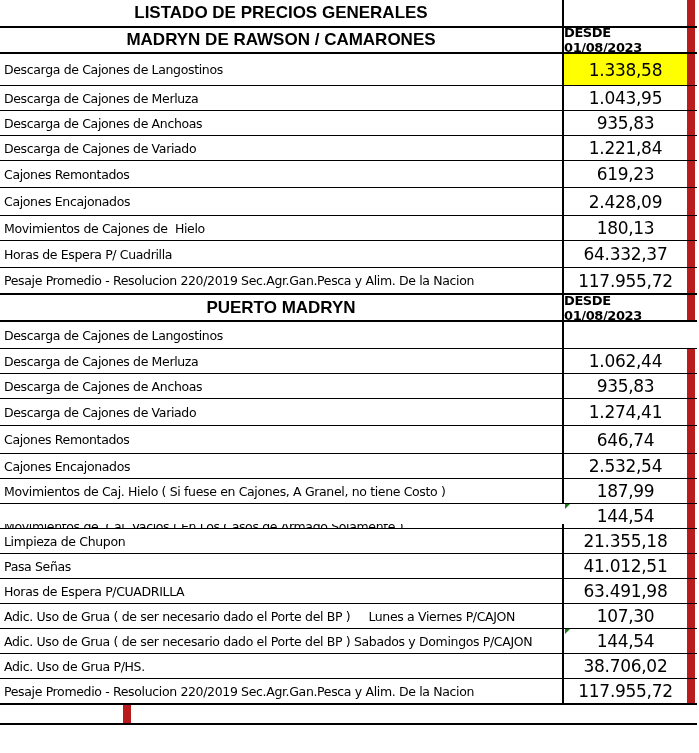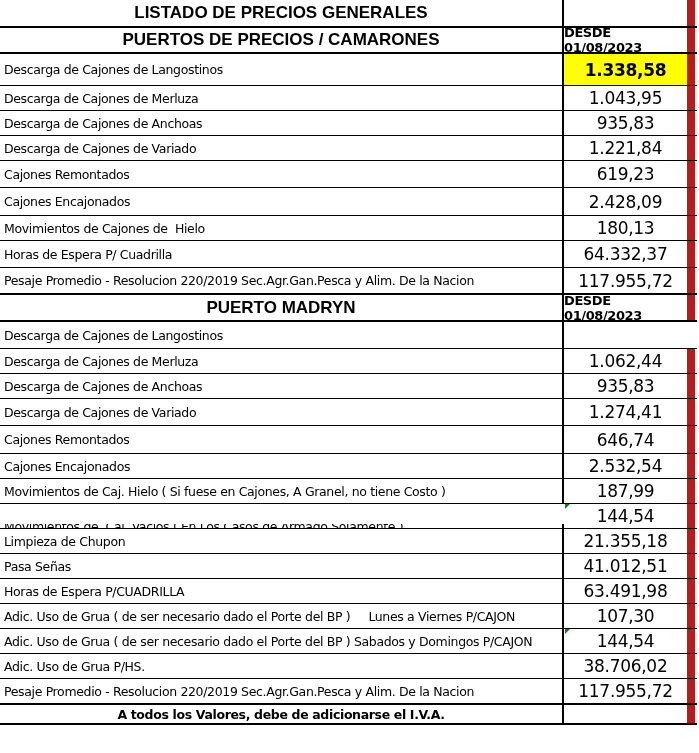--- a/index.html
+++ b/index.html
@@ -2,38 +2,38 @@
 <html><head>
 <meta charset="utf-8">
 <style>
   html, body { margin: 0; padding: 0; background: #ffffff; }
   body { width: 699px; height: 753px; position: relative; overflow: hidden; font-family: "Liberation Sans", sans-serif; color: #000; }
   .sheet { position: absolute; left: 0; top: 0; width: 697px; }
   .row { position: relative; display: flex; height: 25px; border-bottom: 1px solid #000; box-sizing: border-box; }
   .row.thick { border-bottom: 2px solid #000; }
   .cell-label { width: 564px; box-sizing: border-box; padding-left: 4px; display: flex; align-items: center; font-size: 12.5px; font-family: "DejaVu Sans", sans-serif; letter-spacing: -0.35px; border-right: 2px solid #000; white-space: nowrap; overflow: hidden; }
   .cell-value { width: 131px; box-sizing: border-box; display: flex; align-items: center; justify-content: center; font-size: 17px; font-family: "DejaVu Sans", sans-serif; letter-spacing: -0.3px; border-right: 8px solid #b91c1c; }
-  .cell-value.highlight { background: #ffff00; font-weight: bold; font-size: 17px; text-align: center; }
+  .cell-value.highlight { background: #ffff00; font-weight: normal; font-size: 17px; text-align: center; }
   .header-title { justify-content: center; padding-left: 0; font-family: "Liberation Sans", sans-serif; font-weight: bold; font-size: 17px; letter-spacing: 0; }
   .header-date { font-weight: bold; font-size: 13px; letter-spacing: -0.4px; }
   .footer-text { justify-content: center; padding-left: 0; font-weight: bold; font-size: 12.5px; }
   .tri { position: absolute; left: 565px; top: 0; width: 0; height: 0; border-top: 5px solid #1a7a1a; border-right: 5px solid transparent; }
 </style>
 </head>
 <body>
 
 <div class="sheet">
 
   <div class="row thick" style="height:28px;">
     <div class="cell-label header-title" style="white-space: pre;">LISTADO DE PRECIOS GENERALES</div>
     <div class="cell-value"></div>
   </div>
 
   <div class="row thick" style="height:26px;">
-    <div class="cell-label header-title" style="white-space: pre;">PUERTOS DE PRECIOS / CAMARONES</div>
+    <div class="cell-label header-title" style="white-space: pre;">MADRYN DE RAWSON / CAMARONES</div>
     <div class="cell-value header-date">DESDE 01/08/2023</div>
   </div>
 
   <div class="row" style="height:32px;">
     <div class="cell-label" style="white-space: pre;">Descarga de Cajones de Langostinos</div>
     <div class="cell-value highlight">1.338,58</div>
   </div>
   <div class="row">
     <div class="cell-label" style="white-space: pre;">Descarga de Cajones de Merluza</div>
     <div class="cell-value">1.043,95</div>
@@ -128,17 +128,16 @@
   <div class="row">
     <div class="cell-label" style="white-space: pre;">Adic. Uso de Grua P/HS.</div>
     <div class="cell-value">38.706,02</div>
   </div>
   <div class="row thick" style="height:26px;">
     <div class="cell-label" style="white-space: pre;">Pesaje Promedio - Resolucion 220/2019 Sec.Agr.Gan.Pesca y Alim. De la Nacion</div>
     <div class="cell-value">117.955,72</div>
   </div>
 
   <div class="row thick" style="height:20px;">
-    <div class="cell-label footer-text" style="white-space: pre;">A todos los Valores, debe de adicionarse el I.V.A.</div>
     <div class="cell-value"></div>
   </div>
 
 </div>
 
 </body></html>

